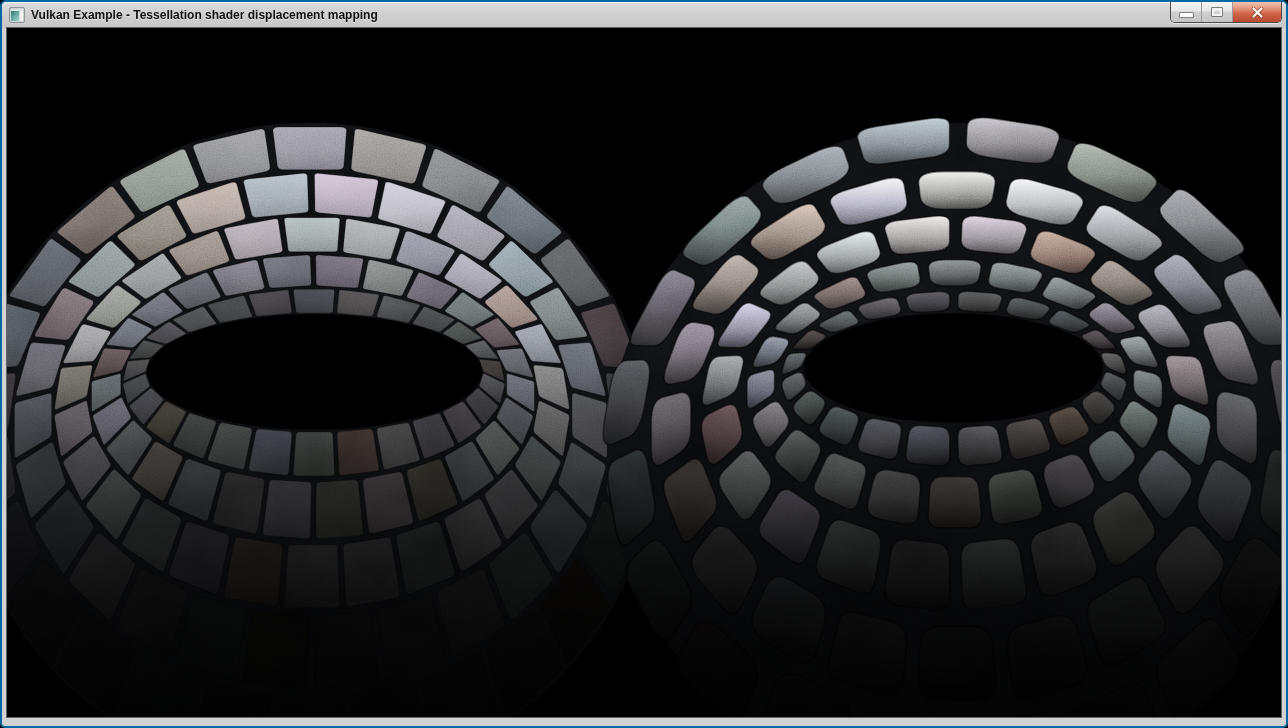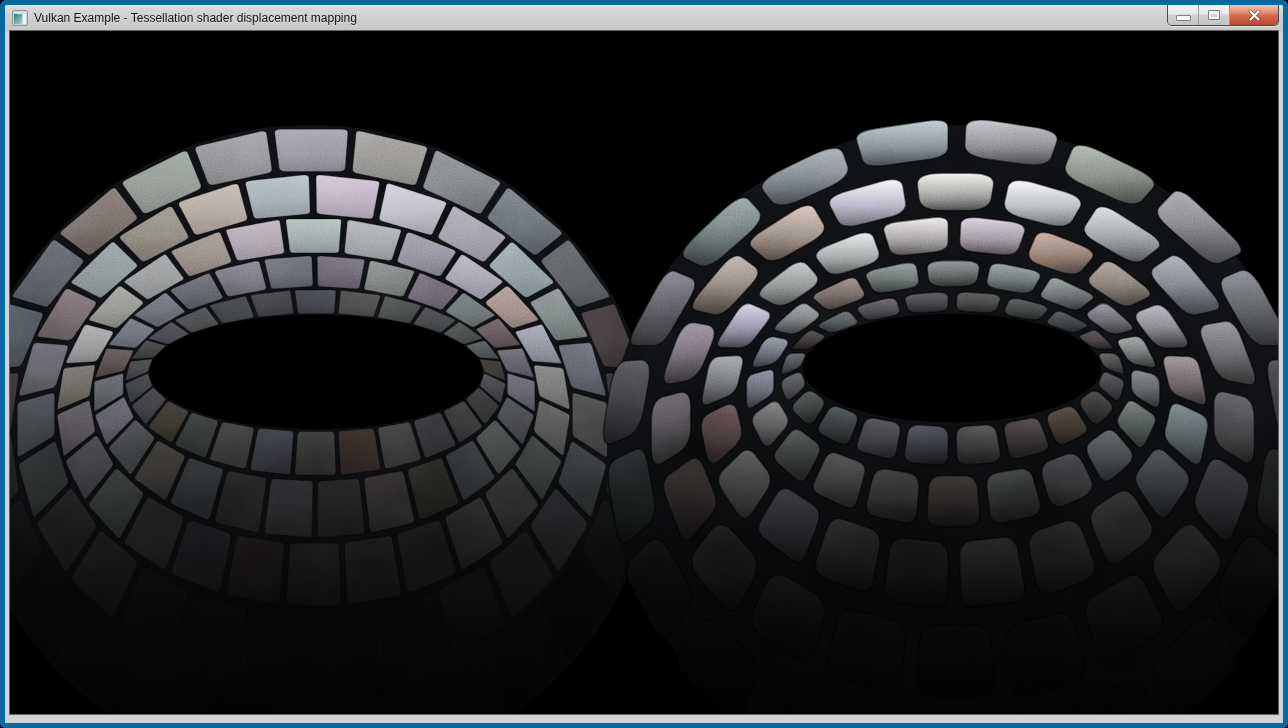--- a/index.html
+++ b/index.html
@@ -4,22 +4,23 @@
 <style>
   html,body{margin:0;padding:0;}
   body{
     width:1288px;height:728px;overflow:hidden;background:#000;
     font-family:"Liberation Sans", sans-serif;
     position:relative;
   }
   .window{
     position:absolute;inset:0;box-sizing:border-box;
     background:var(--frame-bg,#d2d2d2);
-    border:5px solid #0369a1;
+    border:2px solid #0369a1;
     border-radius:6px 6px 5px 5px;
+    font-weight:bold;
   }
   .titlebar{
     position:absolute;left:0;right:0;top:0;height:26px;
     border-radius:5px 5px 0 0;
     background:linear-gradient(180deg,var(--titlebar-from,#dcdcdc),var(--titlebar-mid,#cecece) 55%,var(--titlebar-to,#c7c7c7));
     box-shadow:inset 0 1px 0 rgba(255,255,255,.65);
     display:flex;align-items:center;
   }
   .app-icon{width:16px;height:16px;margin-left:7px;flex:0 0 auto;}
   .app-icon svg{display:block;}

